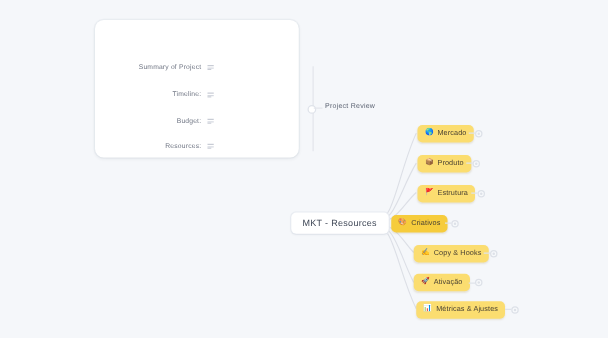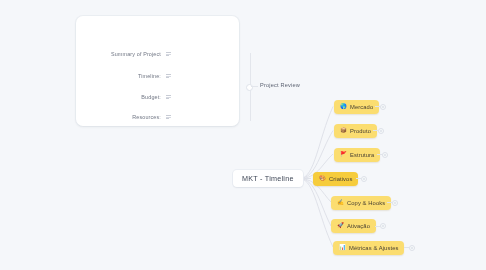--- a/index.html
+++ b/index.html
@@ -235,21 +235,21 @@
       <path d="M300,178.5 C316,178 320,152 333,130.5"></path>
       <path d="M300,178.5 C317,178.5 322,164 333,154"></path>
       <path d="M300,178.5 L311,178.5"></path>
       <path d="M300,178.5 C317,179 322,193 331,202"></path>
       <path d="M300,178.5 C316,179.5 320,205 331,226"></path>
       <path d="M300,178.5 C315,180 318,216 333,247"></path>
     </g>
   </svg>
 
   <div id="root-node">
-    <span class="root-label">MKT - Timeline</span>
+    <span class="root-label">MKT - Resources</span>
   </div>
 
   <div class="branch-node" style="left:334px; top:99.5px;">
     <span class="node-emoji">🌎</span>
     <span class="node-label">Mercado</span>
   </div>
   <div class="node-stub" style="left:375px; top:106px;"></div>
   <div class="node-toggle" style="left:380px; top:103.5px;"></div>
 
   <div class="branch-node" style="left:334px; top:123.5px;">

